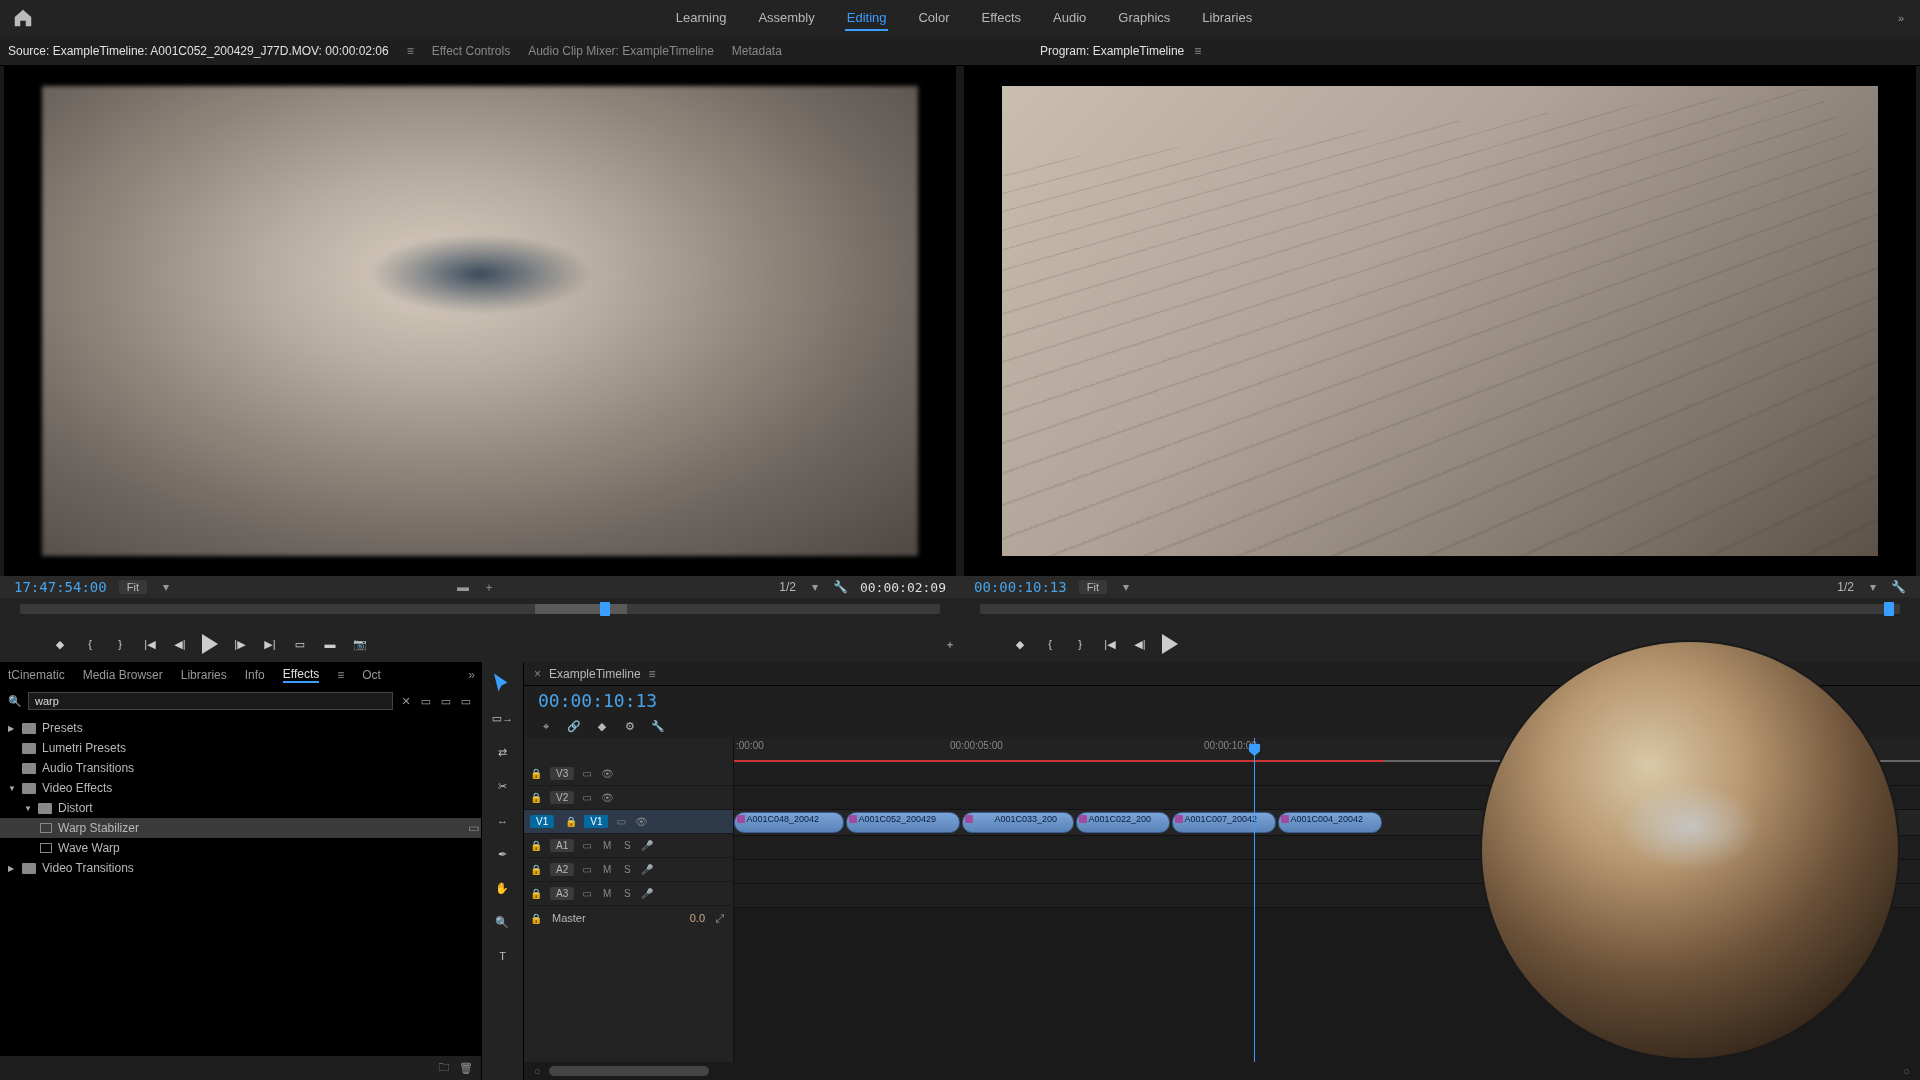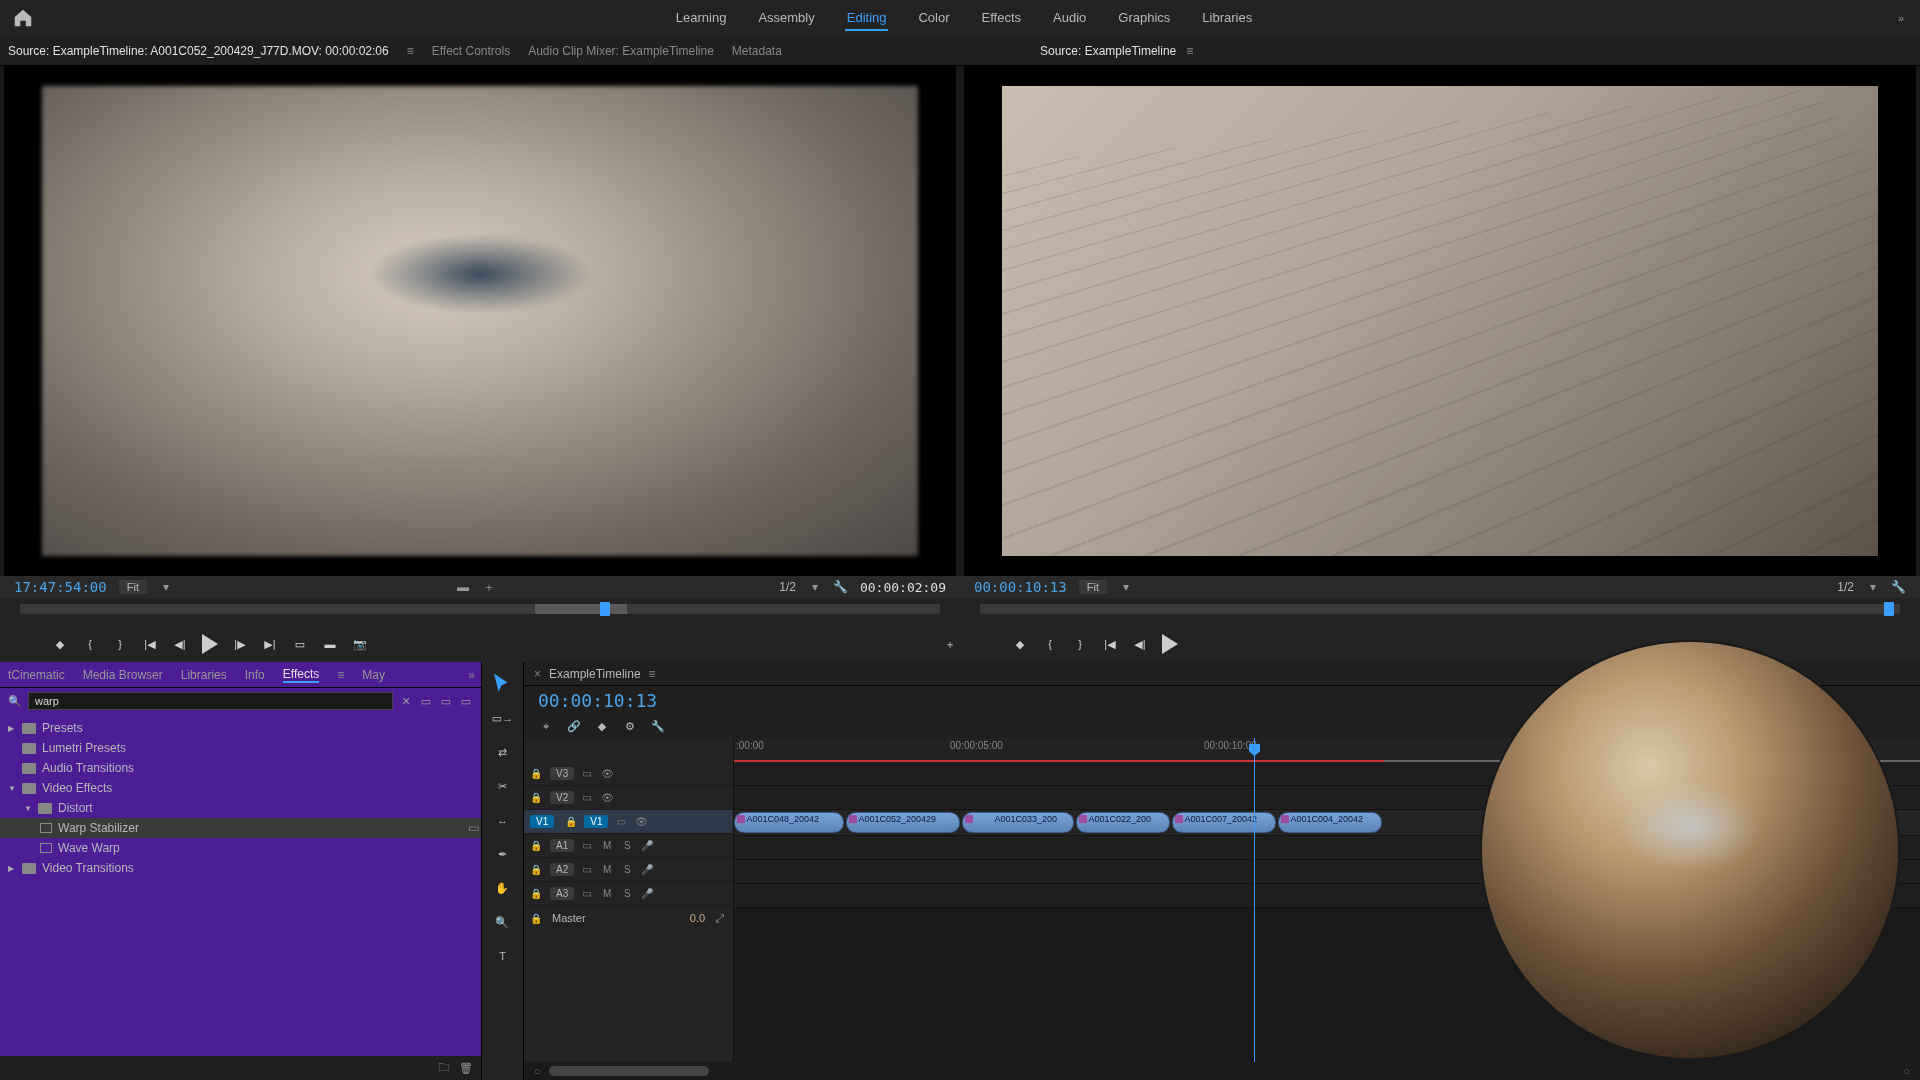--- a/index.html
+++ b/index.html
@@ -42,21 +42,21 @@
 .mini-play { position: absolute; top: -2px; width: 10px; height: 14px; background: #3a9eff; border-radius: 1px; }
 
 
 .transport { height: 36px; background: #232323; display: flex; align-items: center; justify-content: center; gap: 10px; }
 .t-btn { width: 20px; height: 20px; display: flex; align-items: center; justify-content: center; color: #ccc; cursor: pointer; }
 
 
 .lower { position: absolute; top: 662px; left: 0; right: 0; bottom: 0; display: flex; }
 
 
-.fx-panel { width: 482px; background: #4c1d95; border-right: 1px solid #000; display: flex; flex-direction: column; }
+.fx-panel { width: 482px; background: #000000; border-right: 1px solid #000; display: flex; flex-direction: column; }
 .fx-tabs { height: 26px; display: flex; align-items: center; gap: 18px; padding: 0 8px; font-size: 12px; border-bottom: 1px solid #000; position: relative; }
 .fx-tab { color: #999; cursor: pointer; }
 .fx-tab.active { color: #e0e0e0; border-bottom: 2px solid #3a9eff; }
 .fx-search-row { height: 26px; display: flex; align-items: center; padding: 0 8px; gap: 6px; }
 .fx-search { flex: 1; background: #1a1a1a; border: 1px solid #444; color: #ddd; padding: 2px 6px; font-size: 11px; }
 .fx-tree { flex: 1; overflow: auto; padding: 4px 0; font-size: 12px; }
 .tree-row { display: flex; align-items: center; height: 20px; padding-left: 8px; gap: 6px; cursor: pointer; }
 .tree-row.sel { background: #3a3a3a; }
 .tree-ind-1 { padding-left: 24px; }
 .tree-ind-2 { padding-left: 40px; }
@@ -135,21 +135,21 @@
 </div>
 
 <div class="src-header">
   <span class="src-tab">Source: ExampleTimeline: A001C052_200429_J77D.MOV: 00:00:02:06</span> 
     <span style="color:#888">≡</span>
   <span class="src-tab dim">Effect Controls</span>
   <span class="src-tab dim">Audio Clip Mixer: ExampleTimeline</span>
   <span class="src-tab dim">Metadata</span>
 </div>
 <div class="prog-header">
-  <span class="src-tab">Source: ExampleTimeline</span> 
+  <span class="src-tab">Program: ExampleTimeline</span> 
     <span style="color:#888">≡</span>
 </div>
 
 <div class="monitors">
 
   <div class="monitor-col">
     <div class="monitor-view">
       <div class="src-img"></div>
     </div>
     <div class="mon-footer">
@@ -231,21 +231,21 @@
 <div class="lower">
 
   <div class="fx-panel">
     <div class="fx-tabs">
       <span class="fx-tab">tCinematic</span>
       <span class="fx-tab">Media Browser</span>
       <span class="fx-tab">Libraries</span>
       <span class="fx-tab">Info</span>
       <span class="fx-tab active">Effects</span> 
         <span style="color:#888">≡</span>
-      <span class="fx-tab">May</span>
+      <span class="fx-tab">Oct</span>
       <span style="position:absolute;right:6px;color:#888">»</span>
     </div>
     <div class="fx-search-row">
       <span class="tiny-ic">🔍</span>
       <input class="fx-search" value="warp" style="">
       <span class="tiny-ic">✕</span>
       <span class="tiny-ic">▭</span>
       <span class="tiny-ic">▭</span>
       <span class="tiny-ic">▭</span>
     </div>

